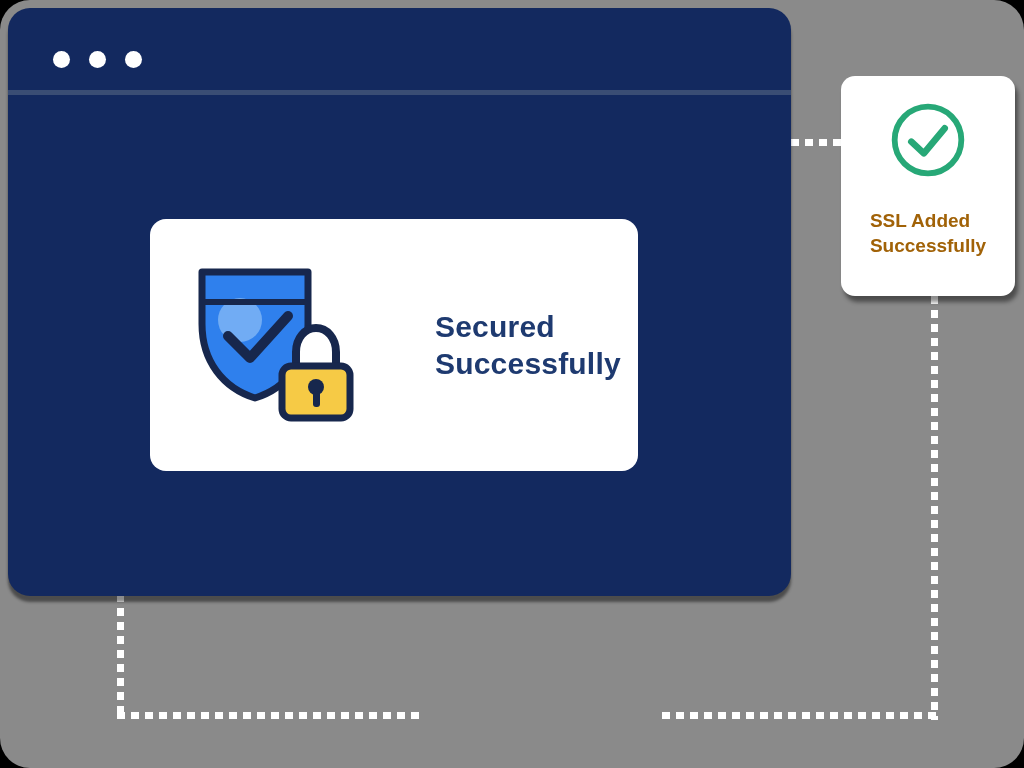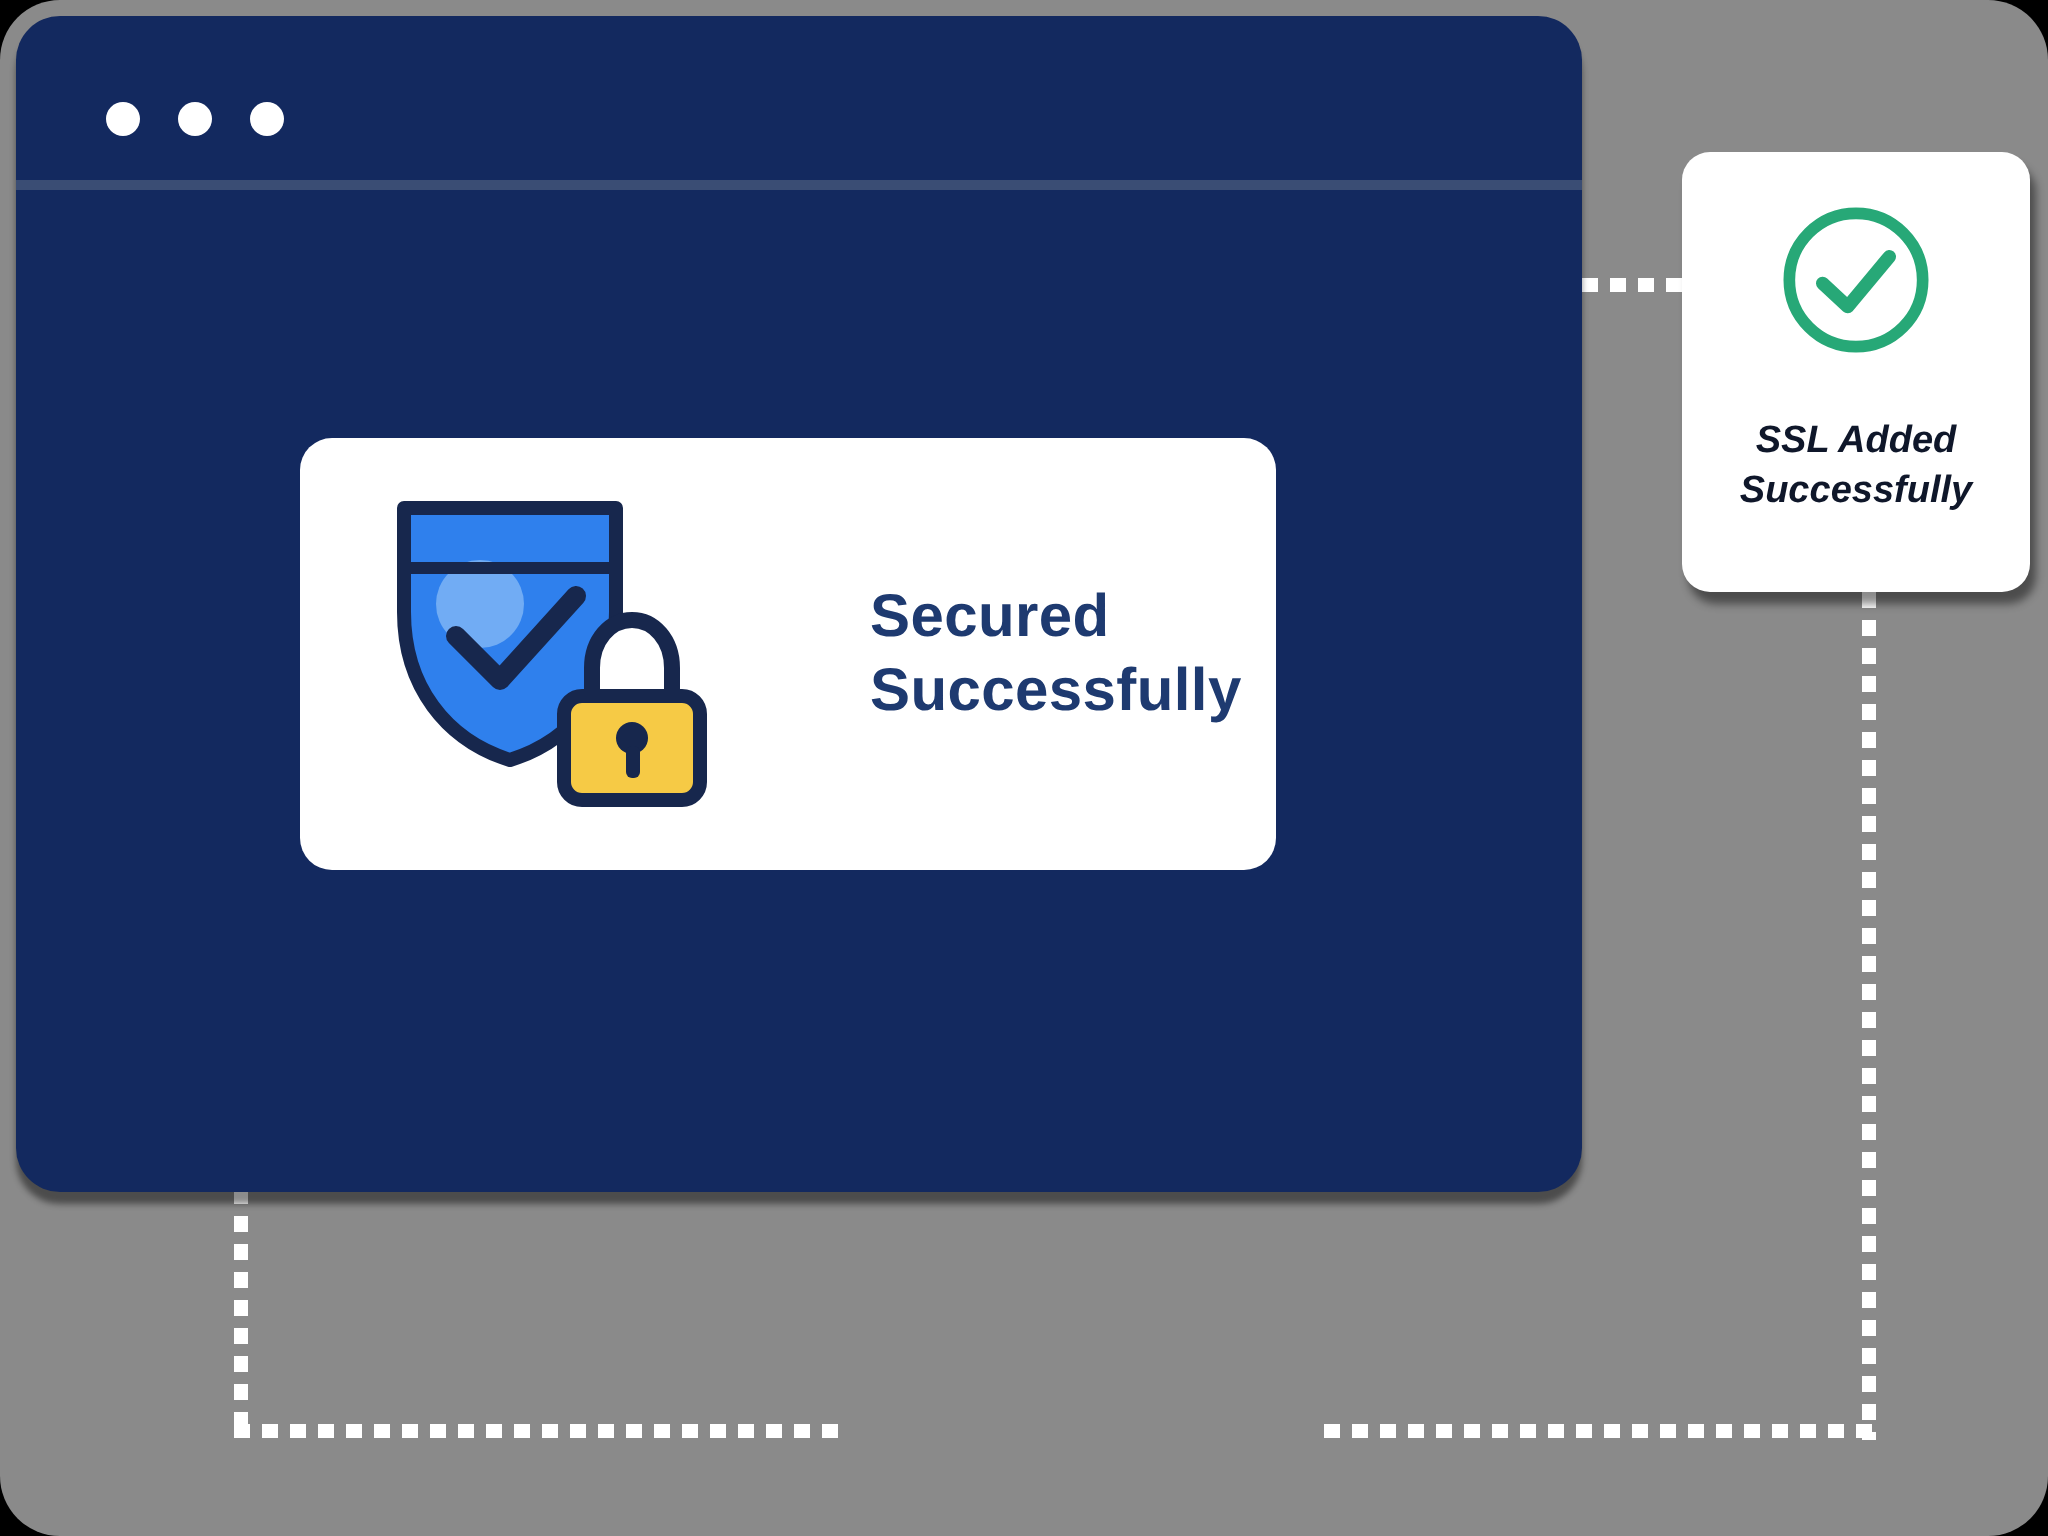--- a/index.html
+++ b/index.html
@@ -25,43 +25,43 @@
   .win-dot {
     position: absolute; top: 43px; width: 17px; height: 17px;
     border-radius: 50%; background: #ffffff;
   }
   .win-dot.d1 { left: 45px; }
   .win-dot.d2 { left: 81px; }
   .win-dot.d3 { left: 117px; }
 
   
   .secured-card {
-    position: absolute; left: 142px; top: 211px; width: 488px; height: 216px;
+    position: absolute; left: 142px; top: 211px; width: 488px; height: 252px;
     background: #ffffff; border-radius: 16px;
     display: flex; align-items: center; padding-left: 40px;
   }
   .illustration { position: relative; width: 215px; height: 175px; flex: 0 0 auto; }
   .shield-svg { position: absolute; left: 0; top: 0; width: 130px; height: 148px; }
   .lock-svg   { position: absolute; left: 82px; top: 58px; width: 88px; height: 110px; }
   .secured-text {
     margin-left: 30px; color: #1e3a70; font-weight: bold;
     font-size: 30px; line-height: 37px; letter-spacing: 0.2px;
   }
 
   
   .ssl-card {
     position: absolute; left: 841px; top: 76px; width: 174px; height: 220px;
     background: #ffffff; border-radius: 14px;
     box-shadow: 3px 6px 4px rgba(0,0,0,0.45);
     display: flex; flex-direction: column; align-items: center;
   }
   .check-svg { width: 80px; height: 80px; margin-top: 24px; }
   .ssl-text {
-    margin-top: 28px; text-align: center; color: #0f172a;
-    font-weight: bold; font-size: 19px; line-height: 25px; font-style: italic;
+    margin-top: 28px; color: #a16207;
+    font-weight: bold; font-size: 19px; line-height: 25px;
   }
 
   
   .add-ssl-btn {
     position: absolute; left: 416px; top: 678px; width: 248px; height: 77px;
     background: #17a36d; border: none; border-radius: 40px;
     box-shadow: 0 7px 2px rgba(0,0,0,0.6);
     display: flex; align-items: center; justify-content: center; gap: 18px;
     cursor: pointer;
   }

